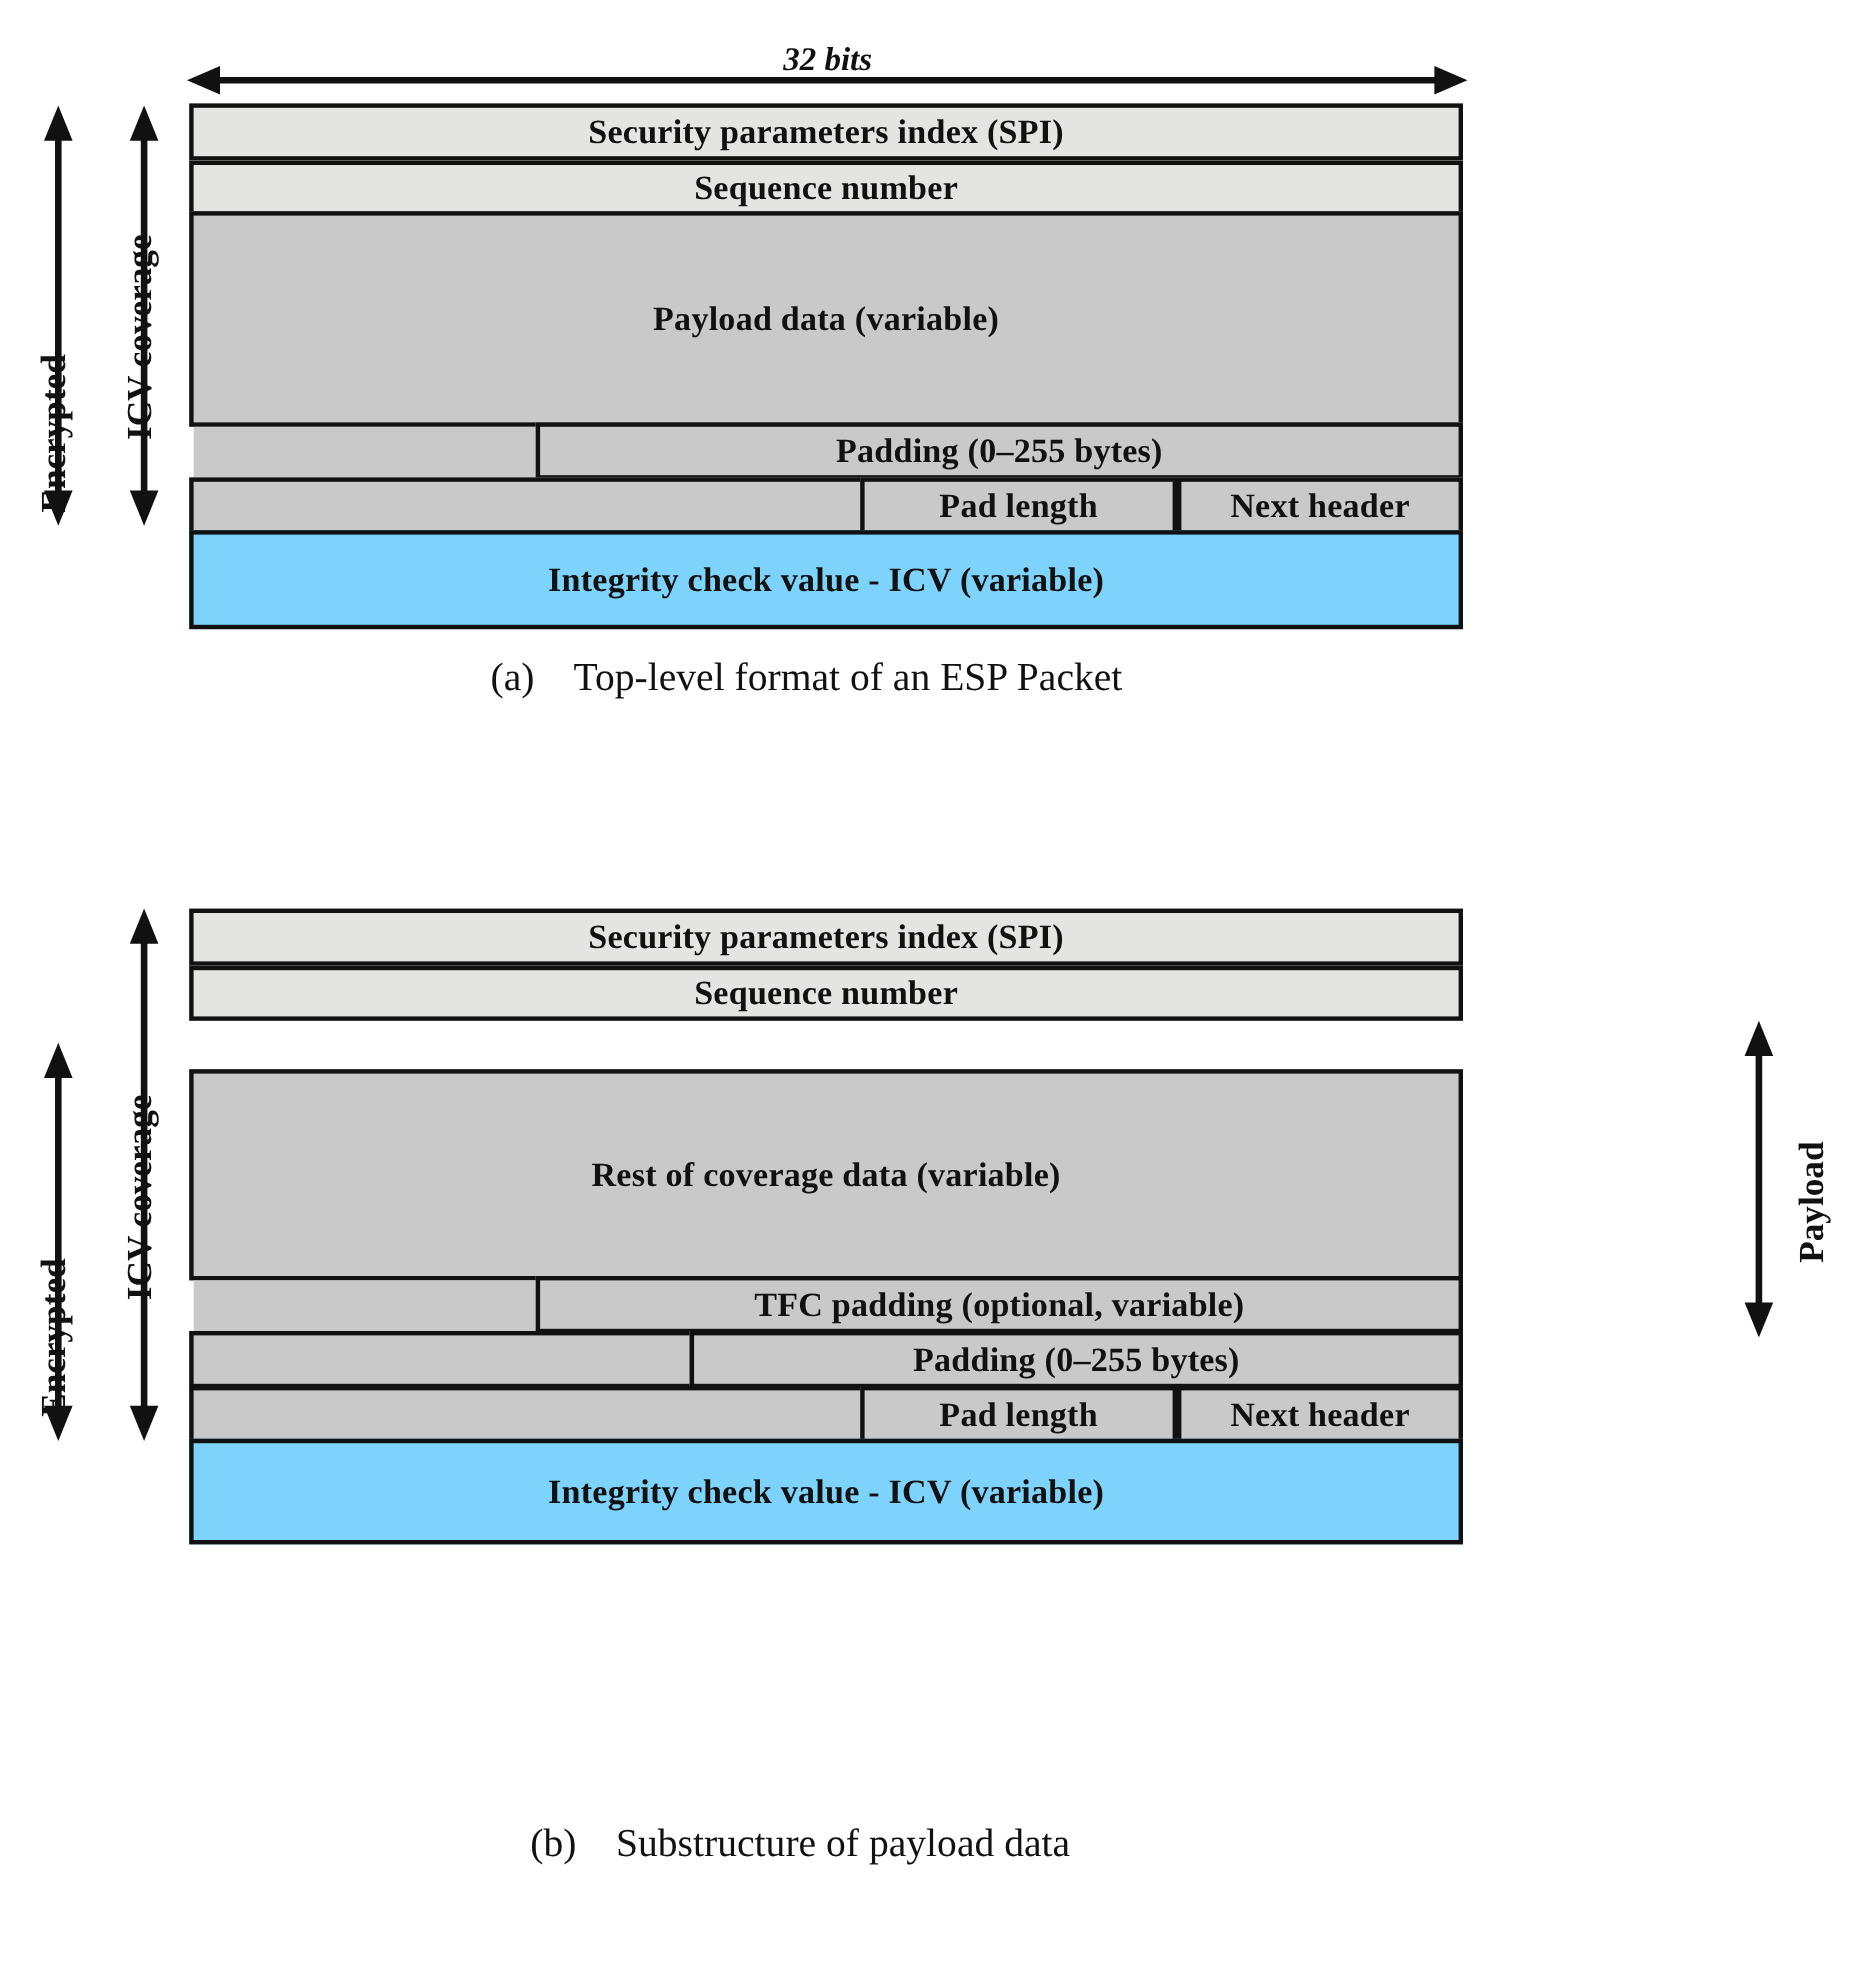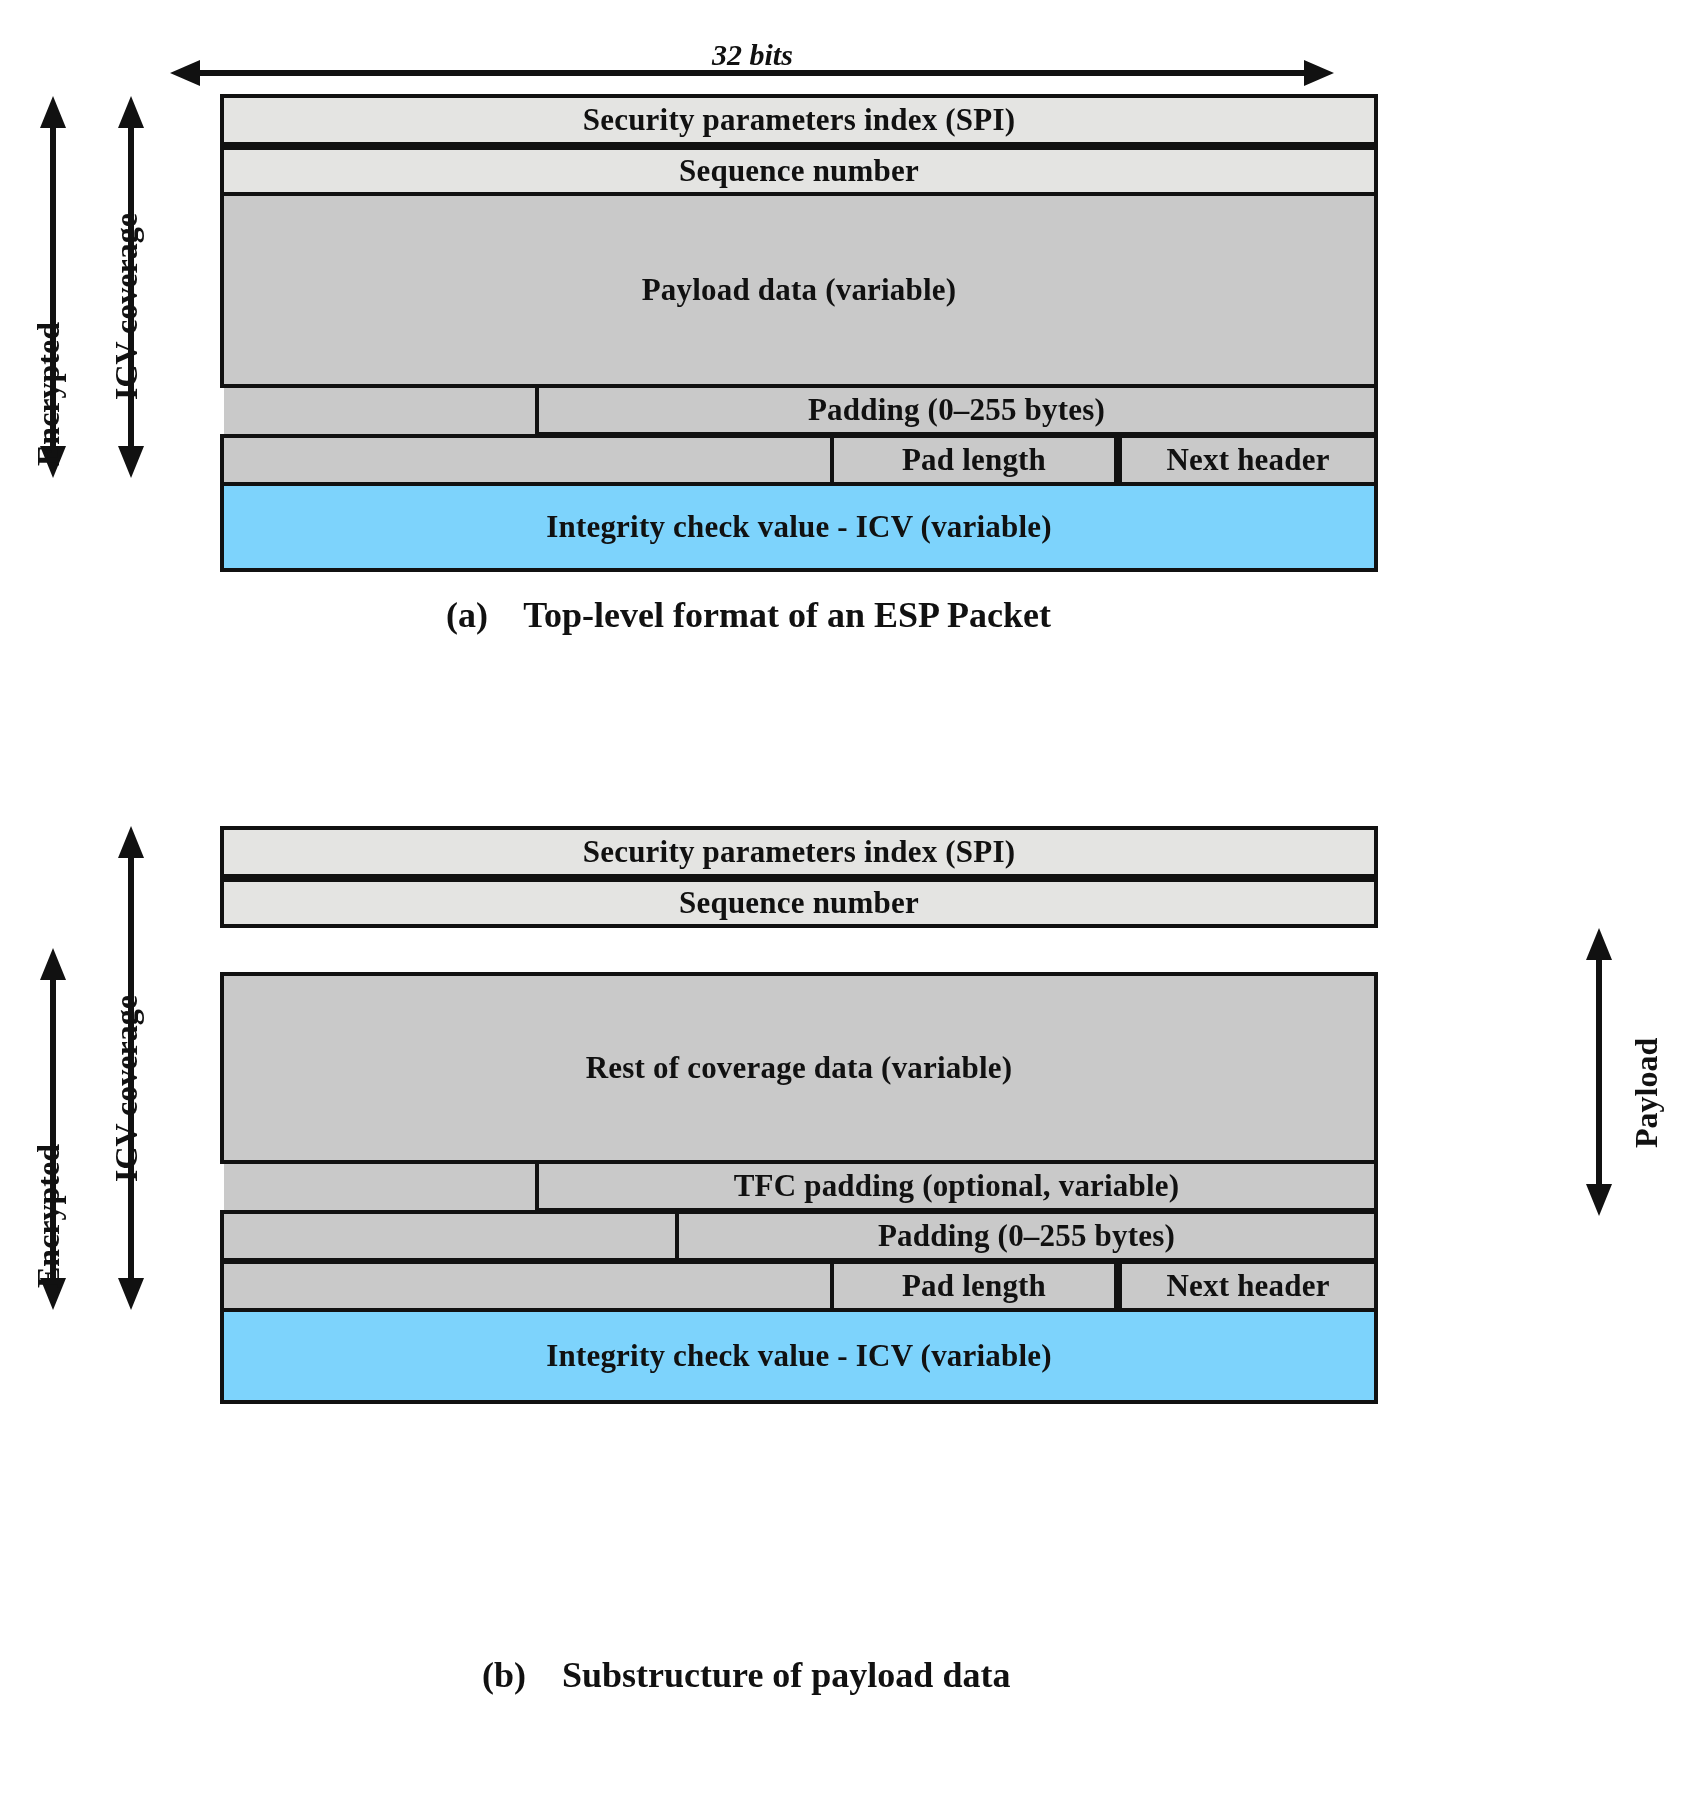--- a/index.html
+++ b/index.html
@@ -15,21 +15,20 @@
   
   .cell{
     position:absolute;box-sizing:border-box;
     border:4px solid #111111;
     display:flex;align-items:center;justify-content:center;
     font-weight:bold;
     font-size:31px;
     color:#111111;
     letter-spacing:.2px;
     white-space:nowrap;
-    margin-left:48px;
   }
   .cell.light{background:#e4e4e2;}
   .cell.mid{background:#c9c9c9;text-align:center;}
   .cell.white{background:#7dd3fc;}
   .cell.noborder{border:none;}
 
   
   .vlabel{
     position:absolute;
     font-weight:bold;
@@ -40,21 +39,21 @@
     transform:rotate(-90deg);
   }
 
   
   .varrow{position:absolute;}
   .harrow{position:absolute;}
 
   
   .caption{
     position:absolute;
-    font-weight:bold;
+    font-weight:normal;
     font-size:36px;
     color:#111111;
     white-space:nowrap;
   }
   .figline{
     position:absolute;
     font-size:38px;
     white-space:nowrap;
   }
   .fignum{color:#9a9a9a;font-weight:bold;}

